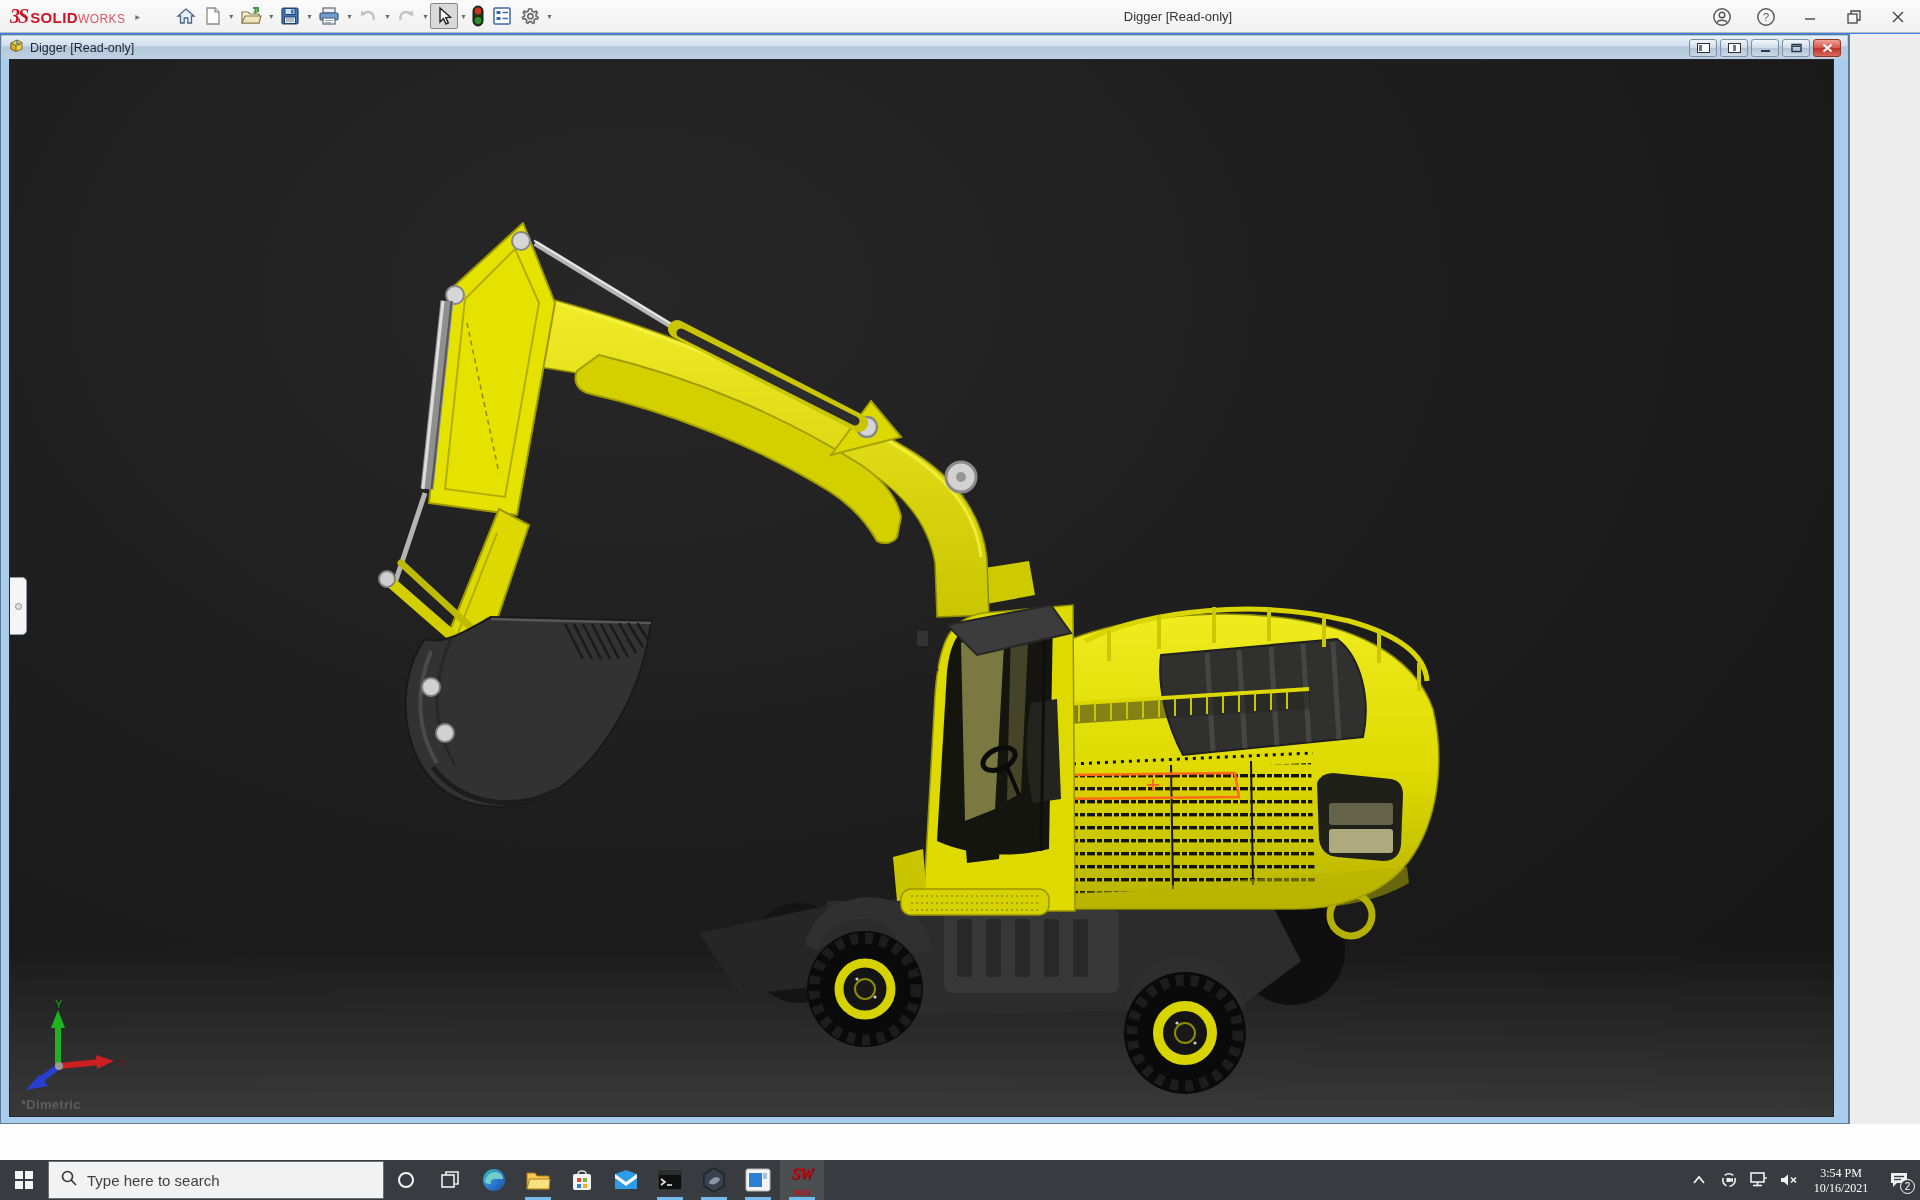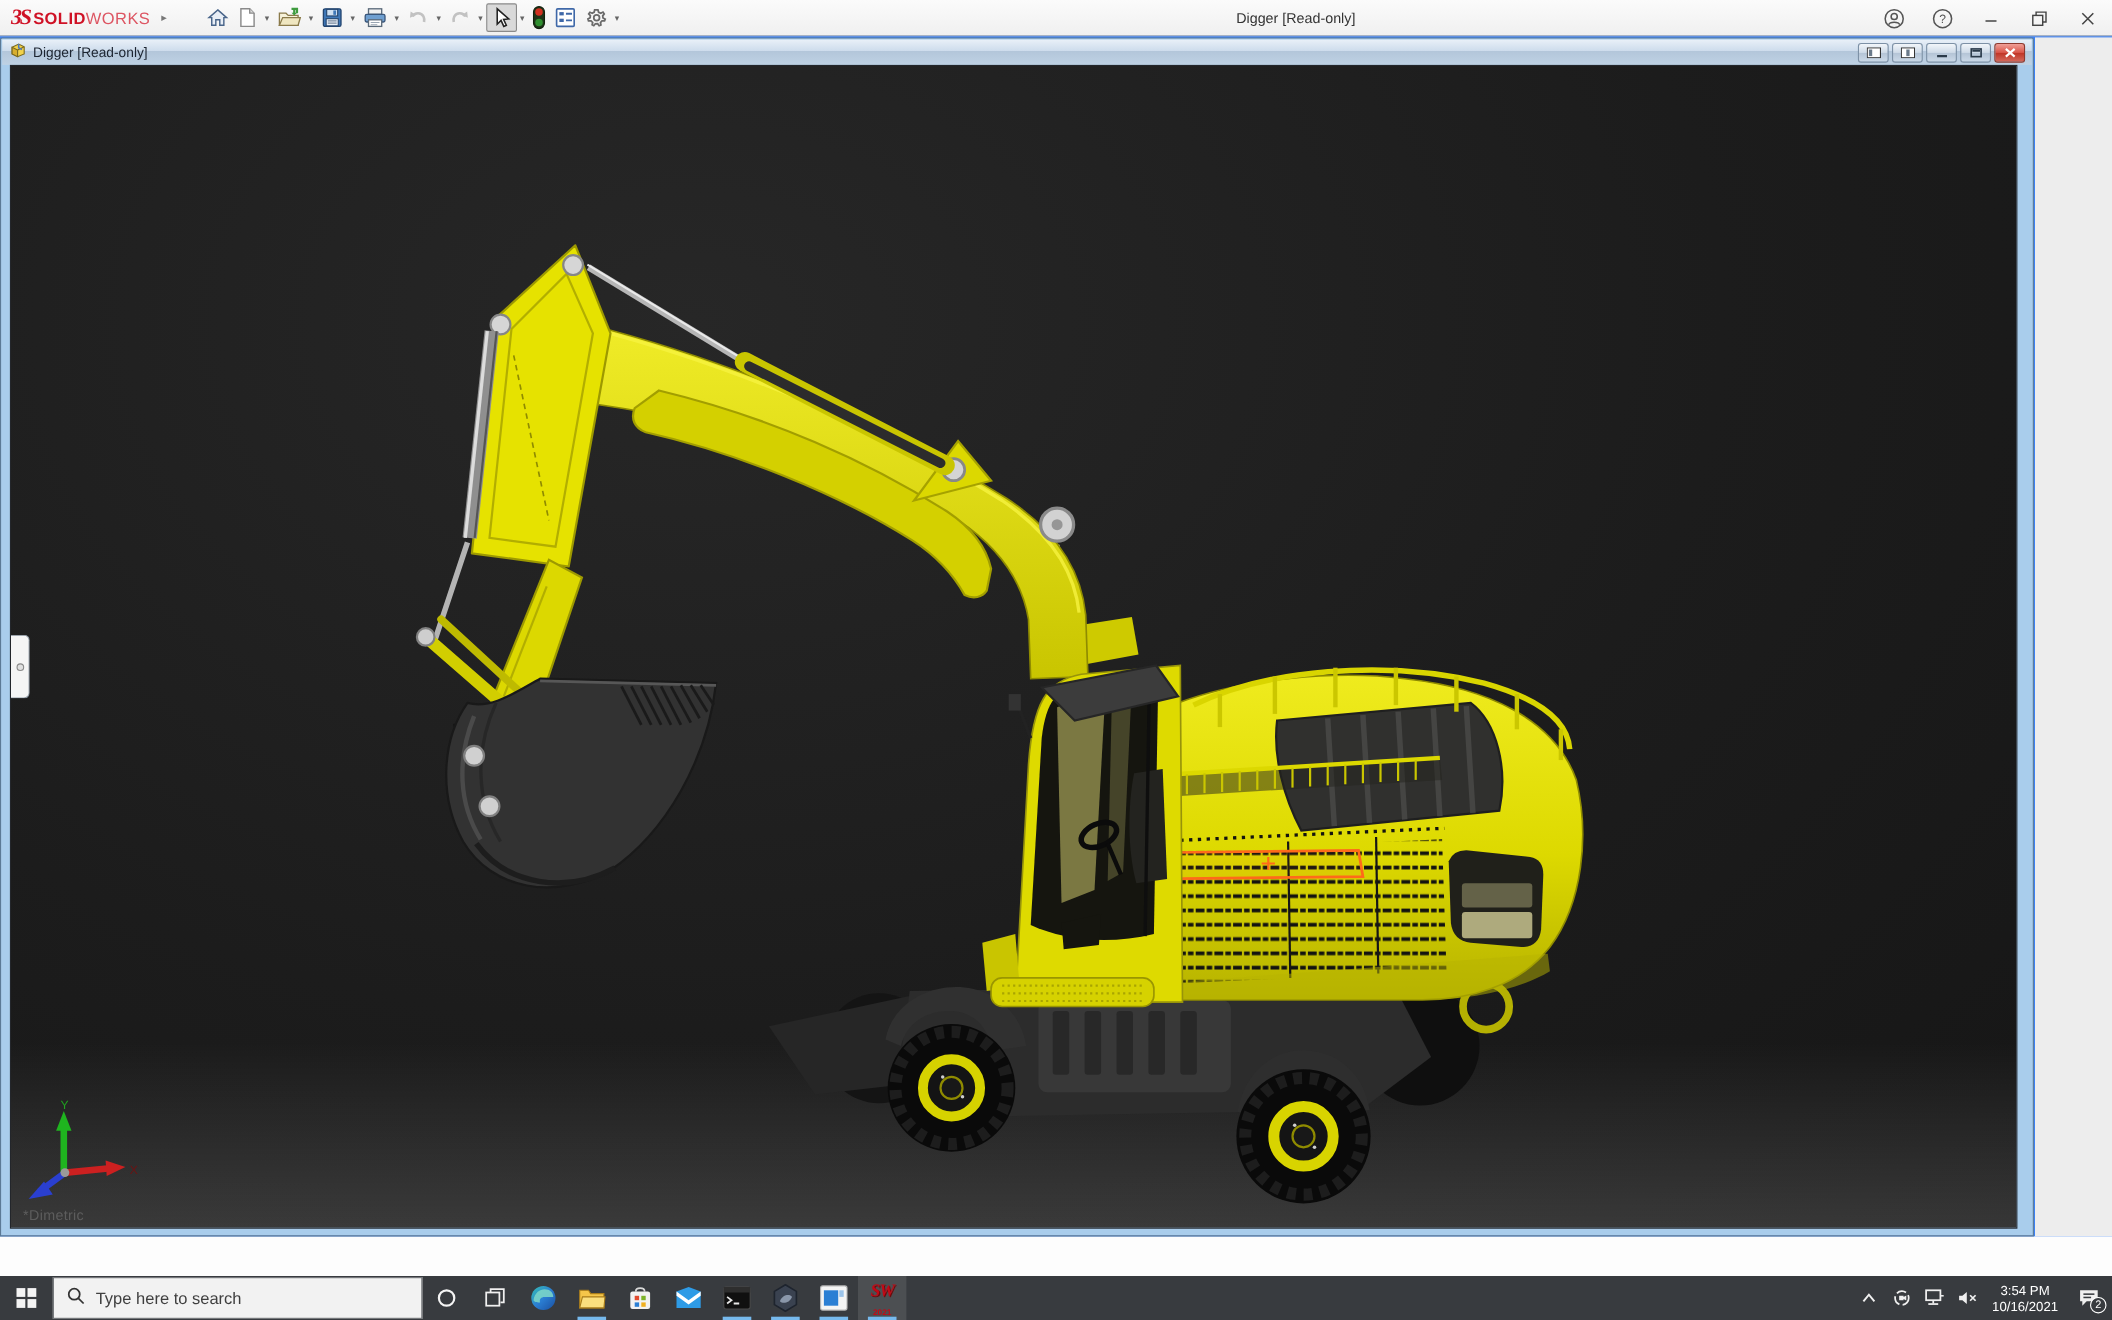--- a/index.html
+++ b/index.html
@@ -7,21 +7,21 @@
               font-family:"Liberation Sans", sans-serif; }
   .screen { position:relative; width:1920px; height:1200px; background:#3b82f6; }
 
   
   .appbar { position:absolute; left:0; top:0; width:1920px; height:33px;
             background:linear-gradient(#fbfbfb,#f0f0f0); border-bottom:1px solid #b9b9b9;
             display:flex; align-items:center; }
   .logo { display:flex; align-items:baseline; margin-left:10px; cursor:default; }
   .logo .glyph { font:italic bold 20px "Liberation Serif", serif; color:#cf1125; margin-right:3px; letter-spacing:-2px; }
   .logo .solid { font-weight:bold; font-size:15px; color:#cf1125; letter-spacing:.4px;text-align:center; }
-  .logo .works { font-size:15px; color:#dd5663; letter-spacing:.4px; }
+  .logo .works { font-size:12px; color:#dd5663; letter-spacing:.4px; }
   .logo-arrow { color:#777; font-size:10px; margin:0 14px 0 10px; }
   .tools { display:flex; align-items:center; margin-left:18px; }
   .tbtn { height:26px; display:flex; align-items:center; padding:0 4px; border-radius:2px; }
   .tbtn svg { display:block; }
   .caret { font-size:8px; color:#666; padding:0 3px; }
   .tbtn.sel { background:#d9d9d9; border:1px solid #8a8a8a; }
   .title-center { position:absolute; left:1178px; top:0; height:33px; transform:translateX(-50%);
                   display:flex; align-items:center; font-size:13px; color:#333; white-space:nowrap; }
   .winctl { position:absolute; right:0; top:0; height:33px; display:flex; align-items:center; }
   .wbtn { width:44px; height:33px; display:flex; align-items:center; justify-content:center; color:#444; }
@@ -43,42 +43,42 @@
   .viewport { position:absolute; left:8px; top:24px; width:1825px; height:1058px;
               border:1px solid #23262b;
               background:
                 linear-gradient(to bottom, rgba(255,255,255,0) 84%, rgba(255,255,255,0.14) 100%),
                 radial-gradient(ellipse at 34% 22%, #272727 0%, #1c1c1c 55%, #161616 100%);
               overflow:hidden; }
   .fm-tab { position:absolute; left:0px; top:517px; width:17px; height:58px; background:#f5f5f5;
             border:1px solid #8f9aa5; border-left:none; border-radius:0 5px 5px 0;
             display:flex; align-items:center; justify-content:center; }
   .fm-tab .dot { width:7px; height:7px; border-radius:50%; background:#e0e0e0; border:1px solid #8a8a8a; }
-  .view-label { position:absolute; left:11px; top:1037px; font-size:13px; font-weight:normal; color:#5d5d5d; letter-spacing:.3px; }
+  .view-label { position:absolute; left:11px; top:1037px; font-size:13px; font-weight:bold; color:#5d5d5d; letter-spacing:.3px; }
   .model-svg { position:absolute; left:0; top:0; width:1825px; height:1058px; }
   .triad-svg { position:absolute; left:8px; top:940px; width:110px; height:100px; }
 
   .rightfill { position:absolute; left:1850px; top:34px; width:70px; height:1090px; background:#ededed; }
   .bottomfill { position:absolute; left:0; top:1124px; width:1920px; height:36px; background:#fdfdfd; }
 
   
   .taskbar { position:absolute; left:0; top:1160px; width:1920px; height:40px; background:#383b3f;
              display:flex; align-items:stretch; }
   .startbtn { width:48px; display:flex; align-items:center; justify-content:center; }
   .winlogo { display:grid; grid-template-columns:8px 8px; grid-template-rows:8px 8px; gap:1.5px; }
   .winlogo span { background:#f4f4f4; }
   .searchbox { width:336px; background:#f2f2f2; border:1px solid #6a6d71; display:flex; align-items:center; margin:1px 0; }
   .searchbox .mag { margin:0 10px 0 12px; }
   .searchbox .ph { font-size:15px; color:#3f3f3f; }
   .tb-ico { width:44px; display:flex; align-items:center; justify-content:center; position:relative; }
   .tb-ico.open::after { content:""; position:absolute; left:9px; right:9px; bottom:0; height:3px; background:#76b9ed; }
   .tb-ico.active { background:rgba(255,255,255,.10); }
   .tray { margin-left:auto; display:flex; align-items:center; }
   .tray-ico { width:30px; height:40px; display:flex; align-items:center; justify-content:center; color:#eee; }
-  .clock { width:74px; text-align:center; color:#fff; font-size:12px; line-height:15px; padding-top:1px; }
+  .clock { width:74px; text-align:center; color:#fff; font-size:12px; line-height:15px; padding-top:1px;font-family:Liberation Serif, serif; }
   .action { width:42px; height:40px; display:flex; align-items:center; justify-content:center; position:relative; }
   .badge { position:absolute; right:5px; bottom:6px; width:15px; height:15px; border-radius:50%;
            background:#383b3f; border:1.5px solid #fff; color:#fff; font-size:10px;
            display:flex; align-items:center; justify-content:center; }
   .swlogo { position:relative; width:30px; height:30px; text-align:center; }
   .swlogo .sw { font:italic bold 16px "Liberation Serif", serif; color:#c00a17;
                 text-shadow:1px 1px 0 #6c0b0b; letter-spacing:-1px; }
   .swlogo .yr { position:absolute; left:0; right:0; bottom:-2px; font-size:7.5px; font-weight:bold; color:#c00a17;margin-top:44px; }
 </style>
 </head>

